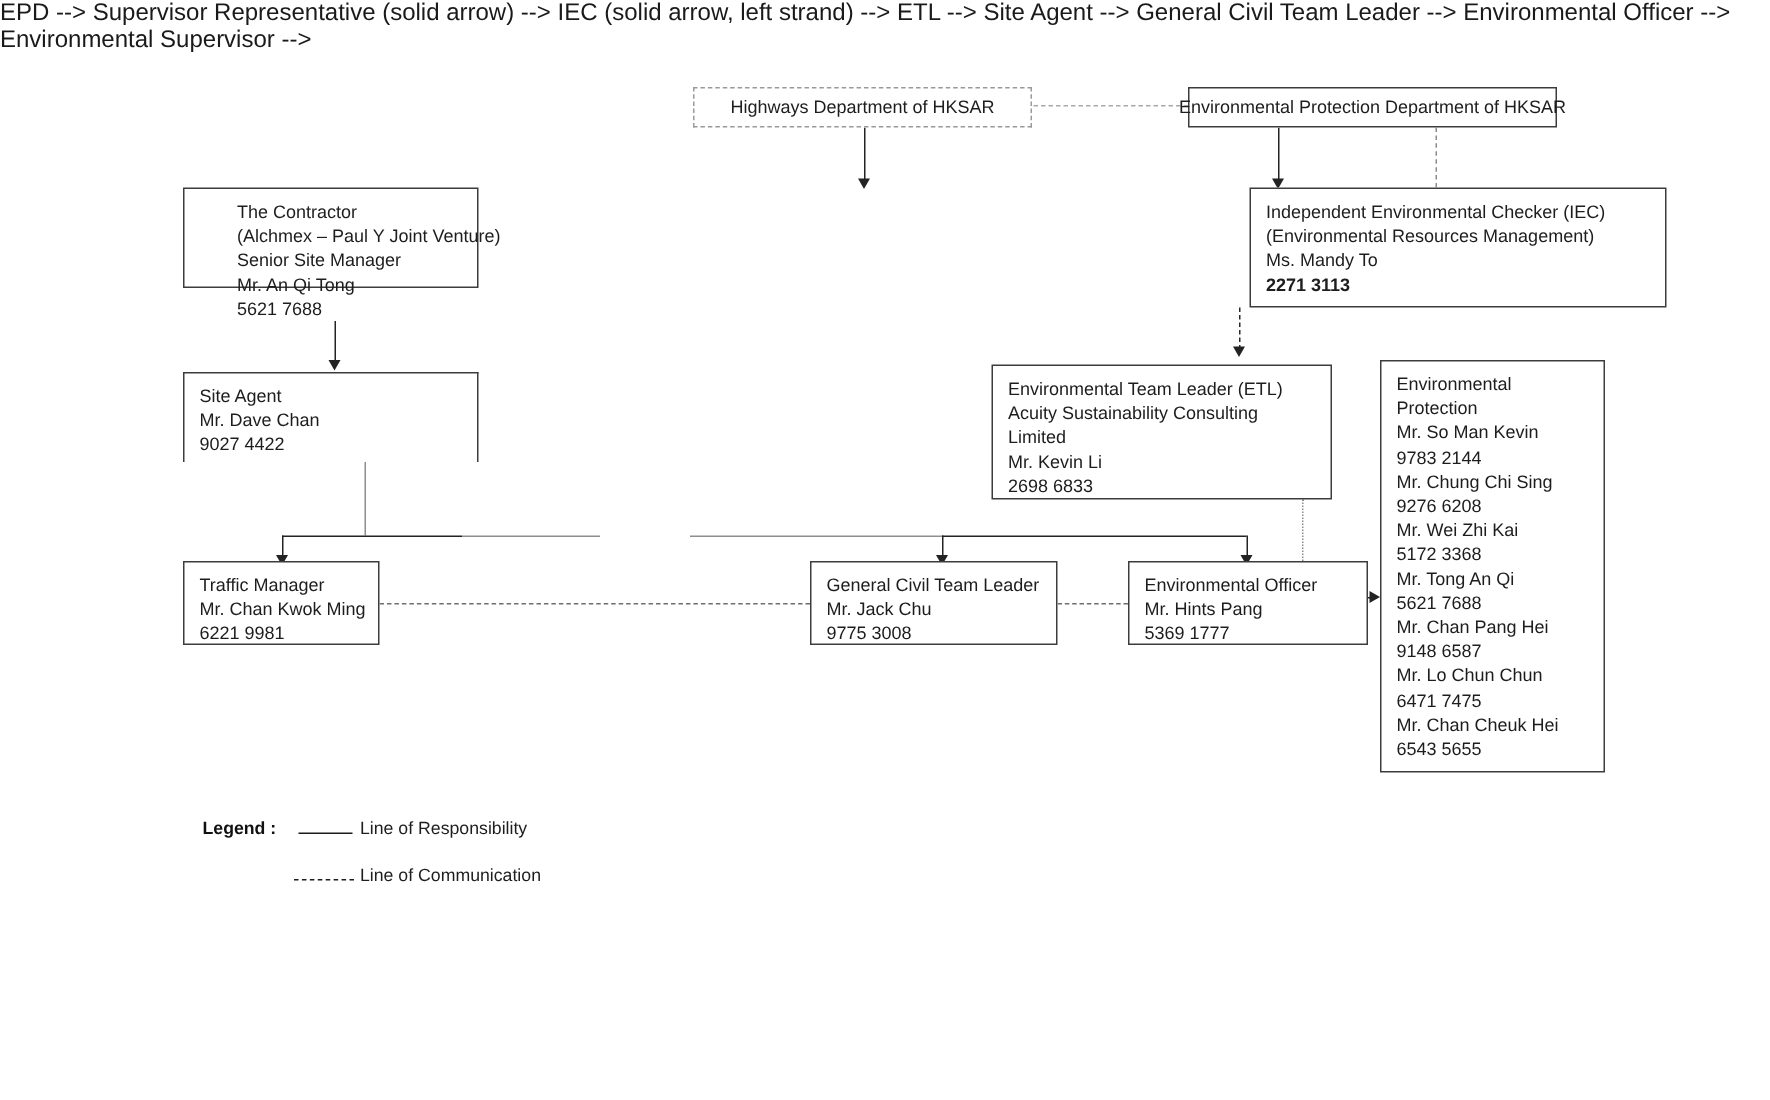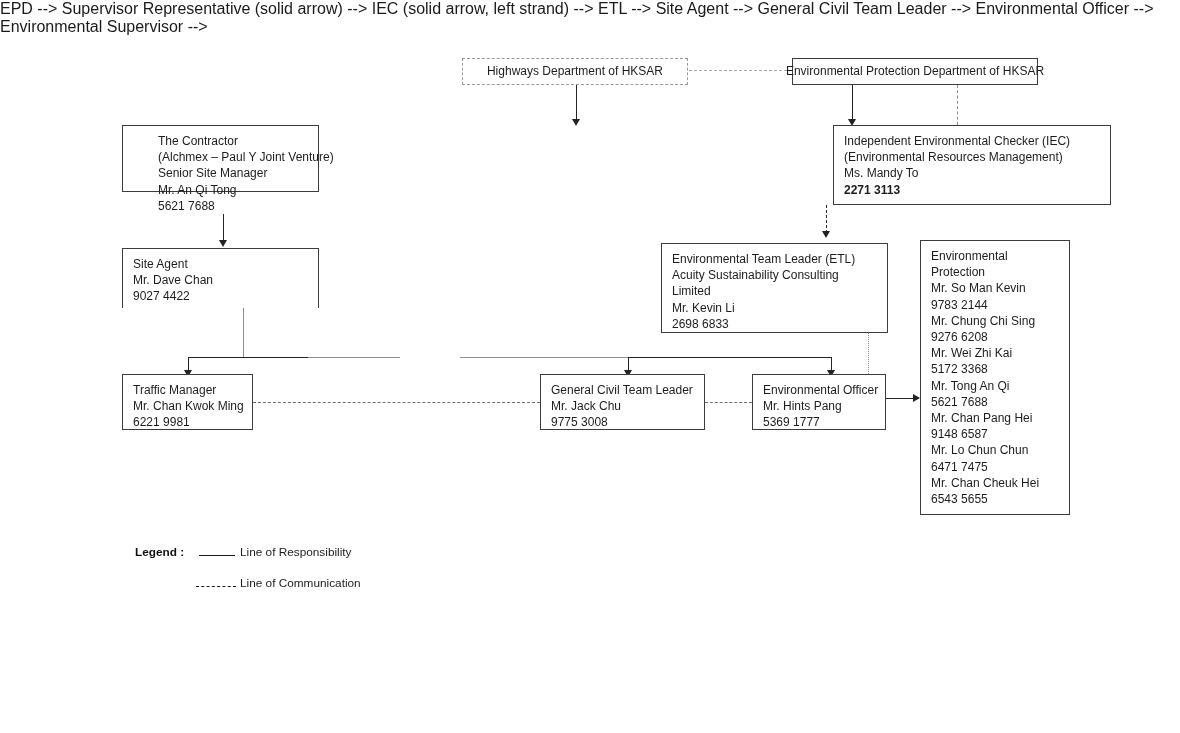--- a/index.html
+++ b/index.html
@@ -298,21 +298,21 @@
   </div>
 
   
   <div class="node solid" style="left:540px; top:374px; width:165px; height:56px;">
     <span class="ln">General Civil Team Leader</span>
     <span class="ln">Mr. Jack Chu</span>
     <span class="ln">9775 3008</span>
   </div>
 
   
-  <div class="node solid" style="left:752px; top:374px; width:134px; height:56px;">
+  <div class="node solid" style="left:752px; top:374px; width:160px; height:56px;">
     <span class="ln">Environmental Officer</span>
     <span class="ln">Mr. Hints Pang</span>
     <span class="ln">5369 1777</span>
   </div>
 
   
   <div class="legend-label" style="left:135px; top:545px;">Legend :</div>
 
   <div class="legend-solid-swatch" style="left:199px; top:555px; width:36px;"></div>
   <div class="legend-text" style="left:240px; top:545px;">Line of Responsibility</div>

